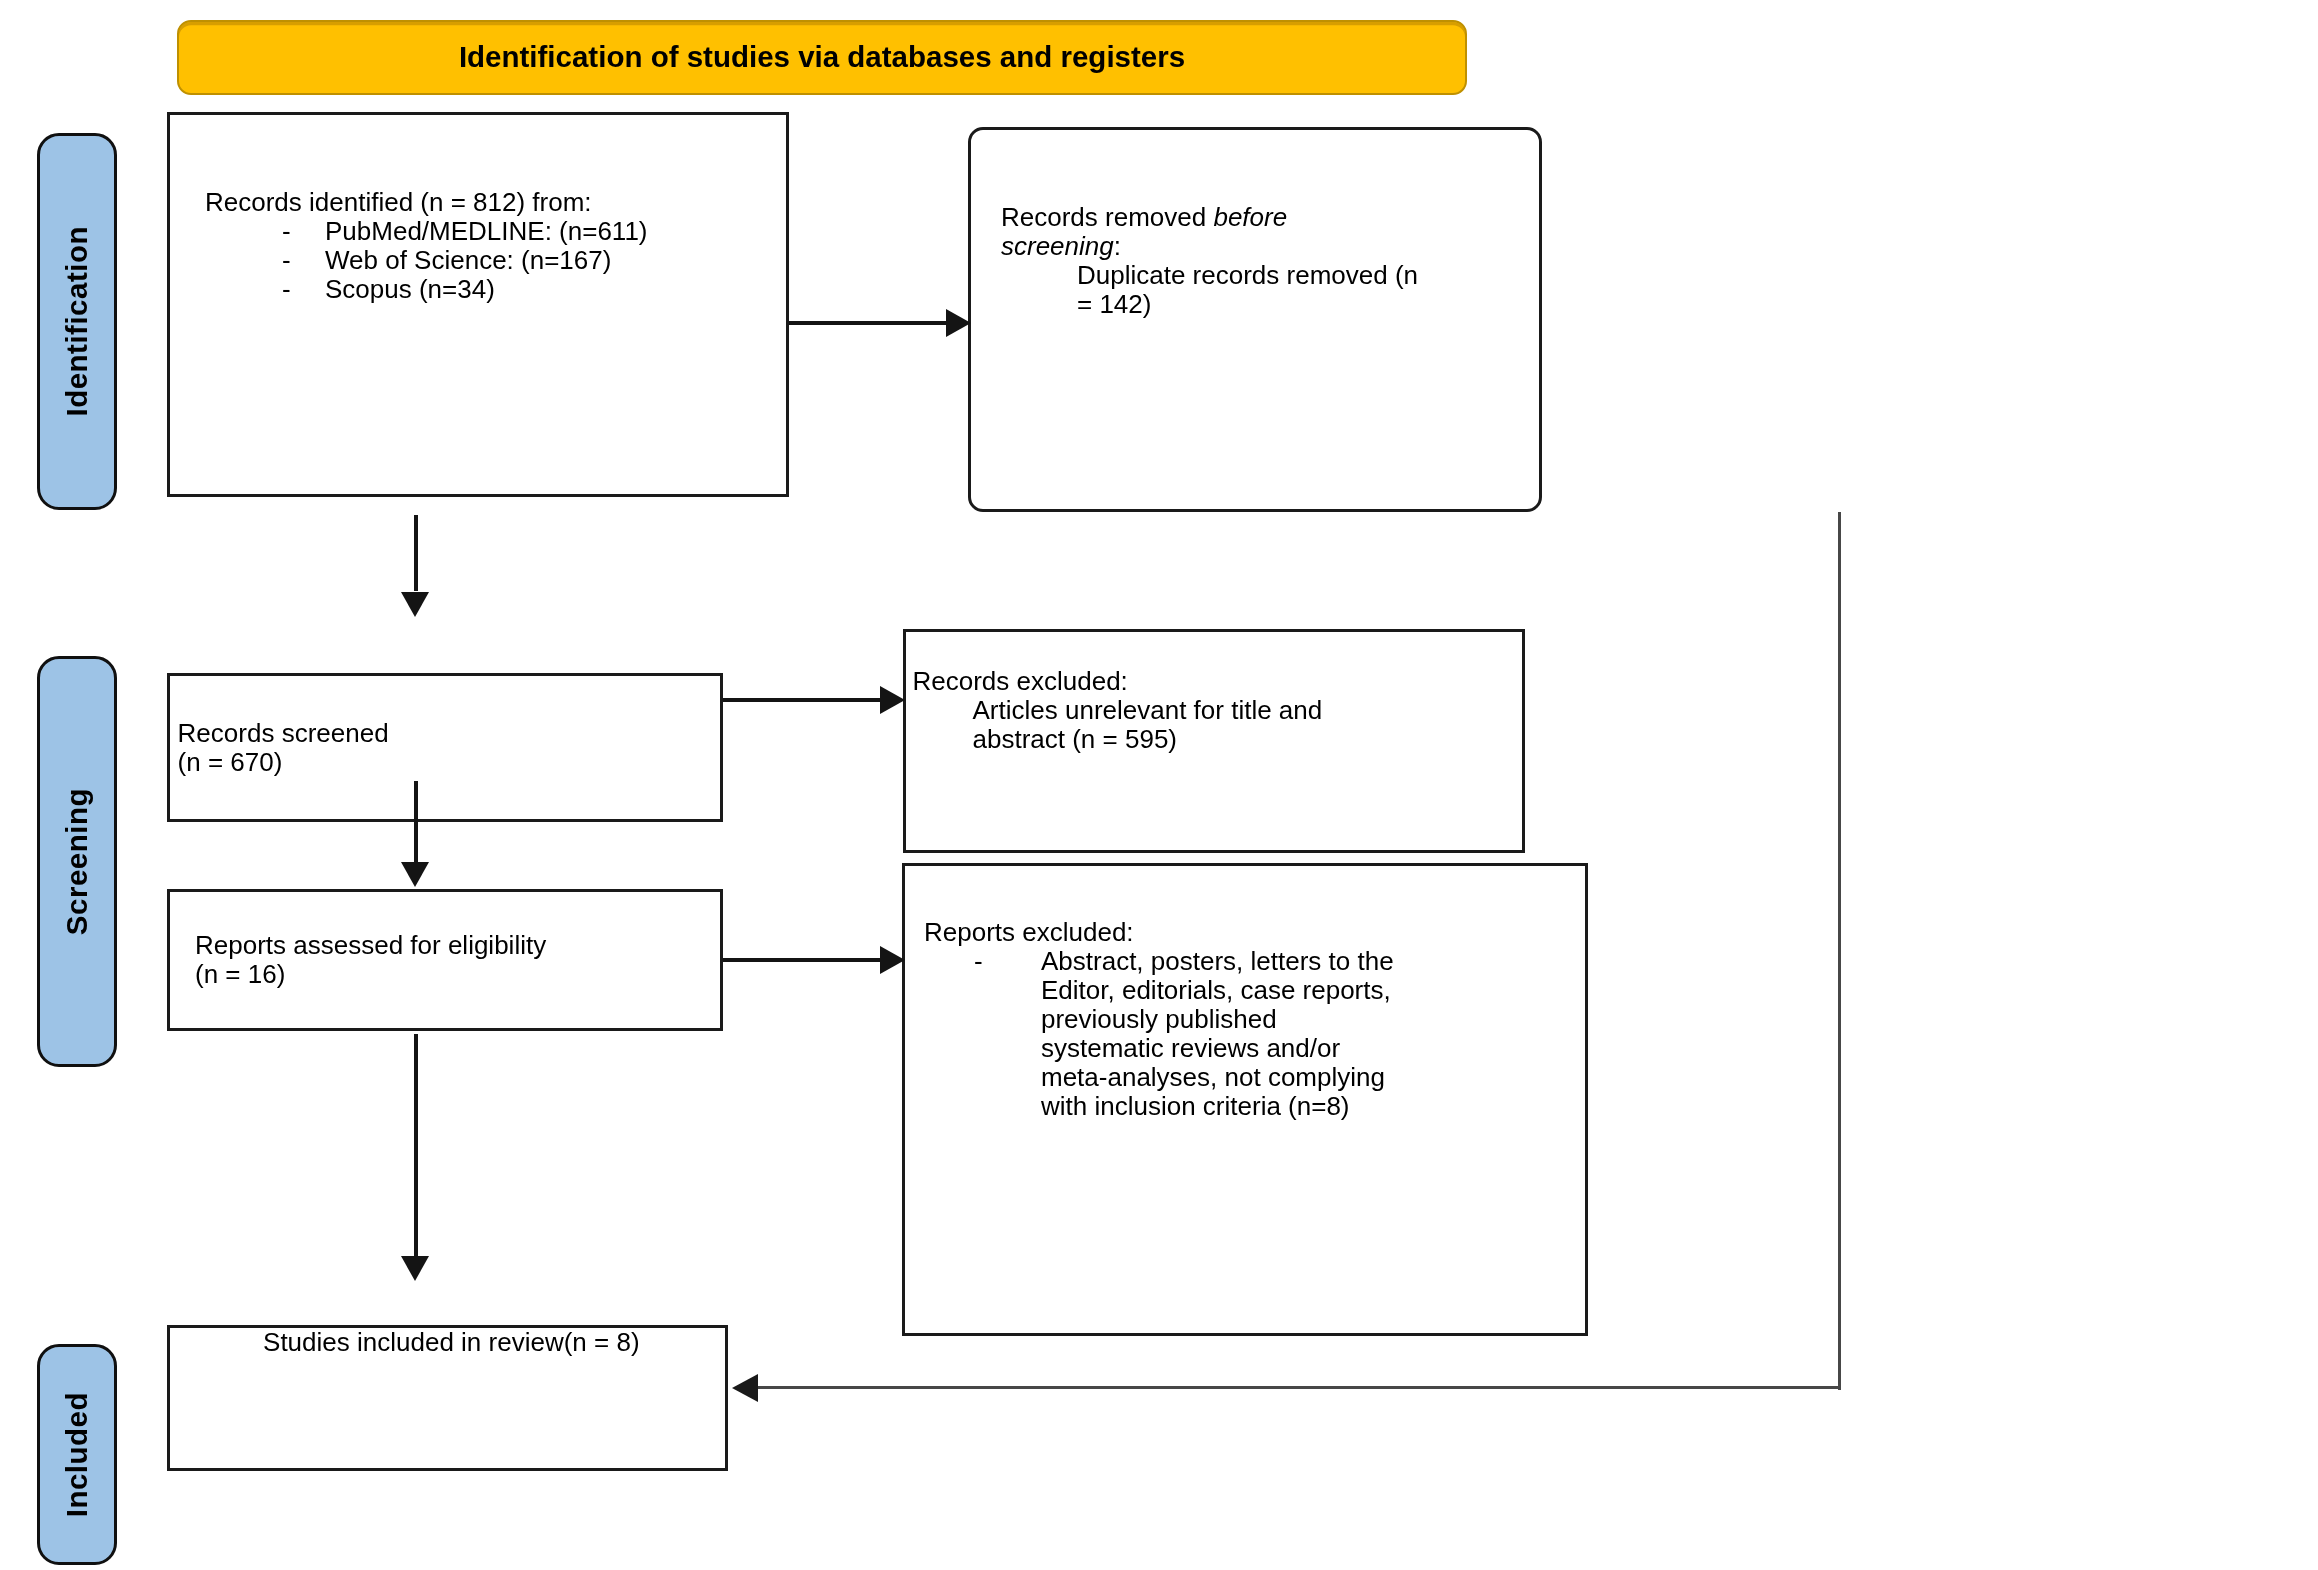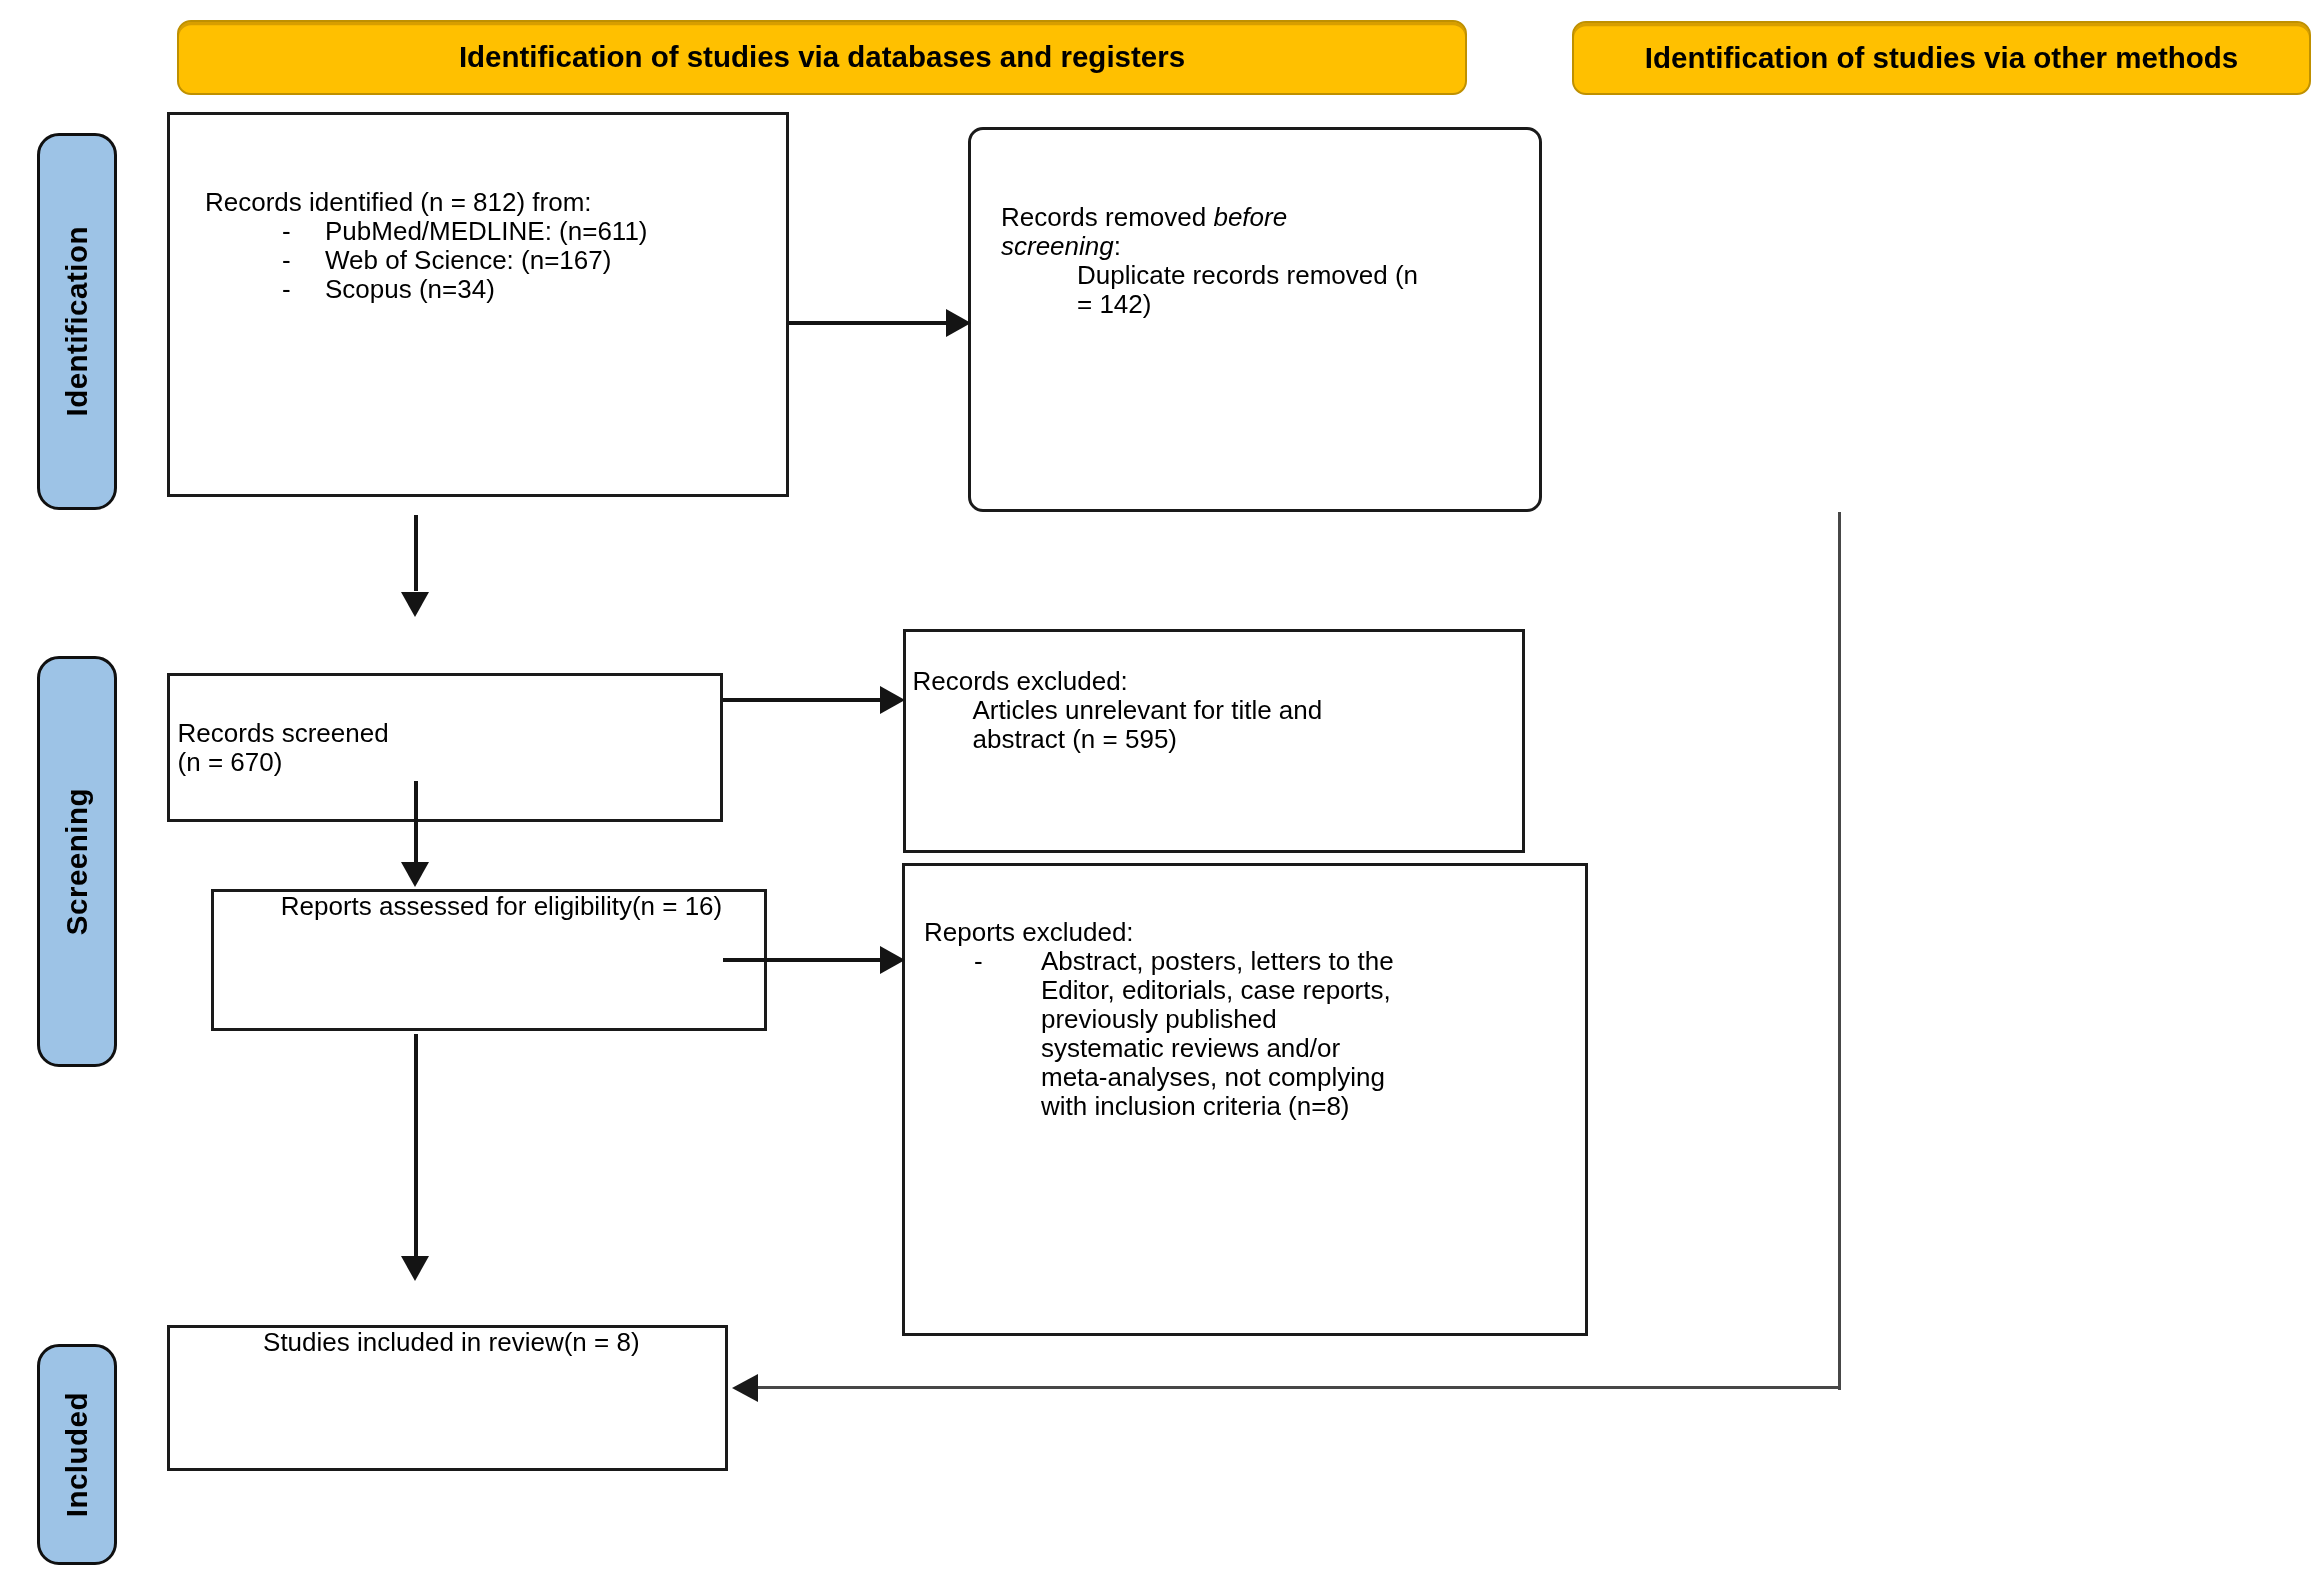--- a/index.html
+++ b/index.html
@@ -34,21 +34,21 @@
     position:absolute;background:#fff;border:3.8px solid #1a1a1a;box-sizing:border-box;
     font-size:26px;line-height:29px;
   }
   .box-a{left:167px;top:112px;width:622px;height:385px;padding:73px 16.4px 0 35px;}
   .box-b{left:968px;top:127px;width:574px;height:385px;padding:73px 16.4px 0 30px;border-radius:15px;}
   .box-c{left:1582px;top:127px;width:538px;height:385px;padding:86px 16.4px 0 19px;}
   .box-d{left:167px;top:629px;width:556px;height:149px;padding-left:7.6px;
          display:flex;flex-direction:column;justify-content:center;margin-top:44px;}
   .box-e{left:903px;top:629px;width:622px;height:224px;padding:35px 13.6px 0 6.5px;}
   .box-g{left:167px;top:889px;width:556px;height:142px;padding-left:25px;
-         display:flex;flex-direction:row;justify-content:center;margin-left:44px;}
+         display:flex;flex-direction:column;justify-content:center;}
   .box-h{left:902px;top:863px;width:686px;height:473px;padding:52px 13.6px 0 19px;}
   .box-f{left:167px;top:1325px;width:561px;height:146px;padding-left:7.6px;
          display:flex;justify-content:center;}
   .bullet{display:flex;}
   .bullet .dash{flex:0 0 43px;}
   .box-a .bullet{margin-left:77px;}
   .box-h .bullet{margin-left:50px;}
   .box-h .bullet .dash{flex:0 0 51px;}
   .box-b .title{max-width:349px;}
   .box-b .detail{margin-left:76px;max-width:360px;}
@@ -63,23 +63,20 @@
   .head-left{border-top:14px solid transparent;border-bottom:14px solid transparent;border-right:26px solid #1a1a1a;}
   .connector{background:#474747;}
 </style>
 </head>
 <body>
 
 <div class="canvas">
 
   <div class="hdr hdr-db">
     <span>Identification of studies via databases and registers</span>
-  </div>
-  <div class="hdr hdr-other">
-    <span>Identification of studies via other methods</span>
   </div>
 
   <div class="side side-ident">
     <span>Identification</span>
   </div>
   <div class="side side-screen">
     <span>Screening</span>
   </div>
   <div class="side side-incl">
     <span>Included</span>

